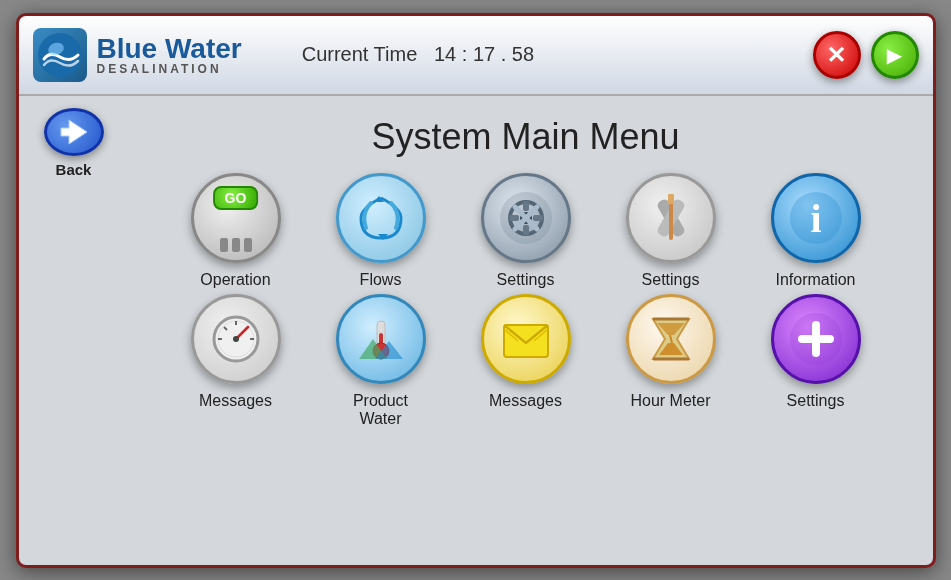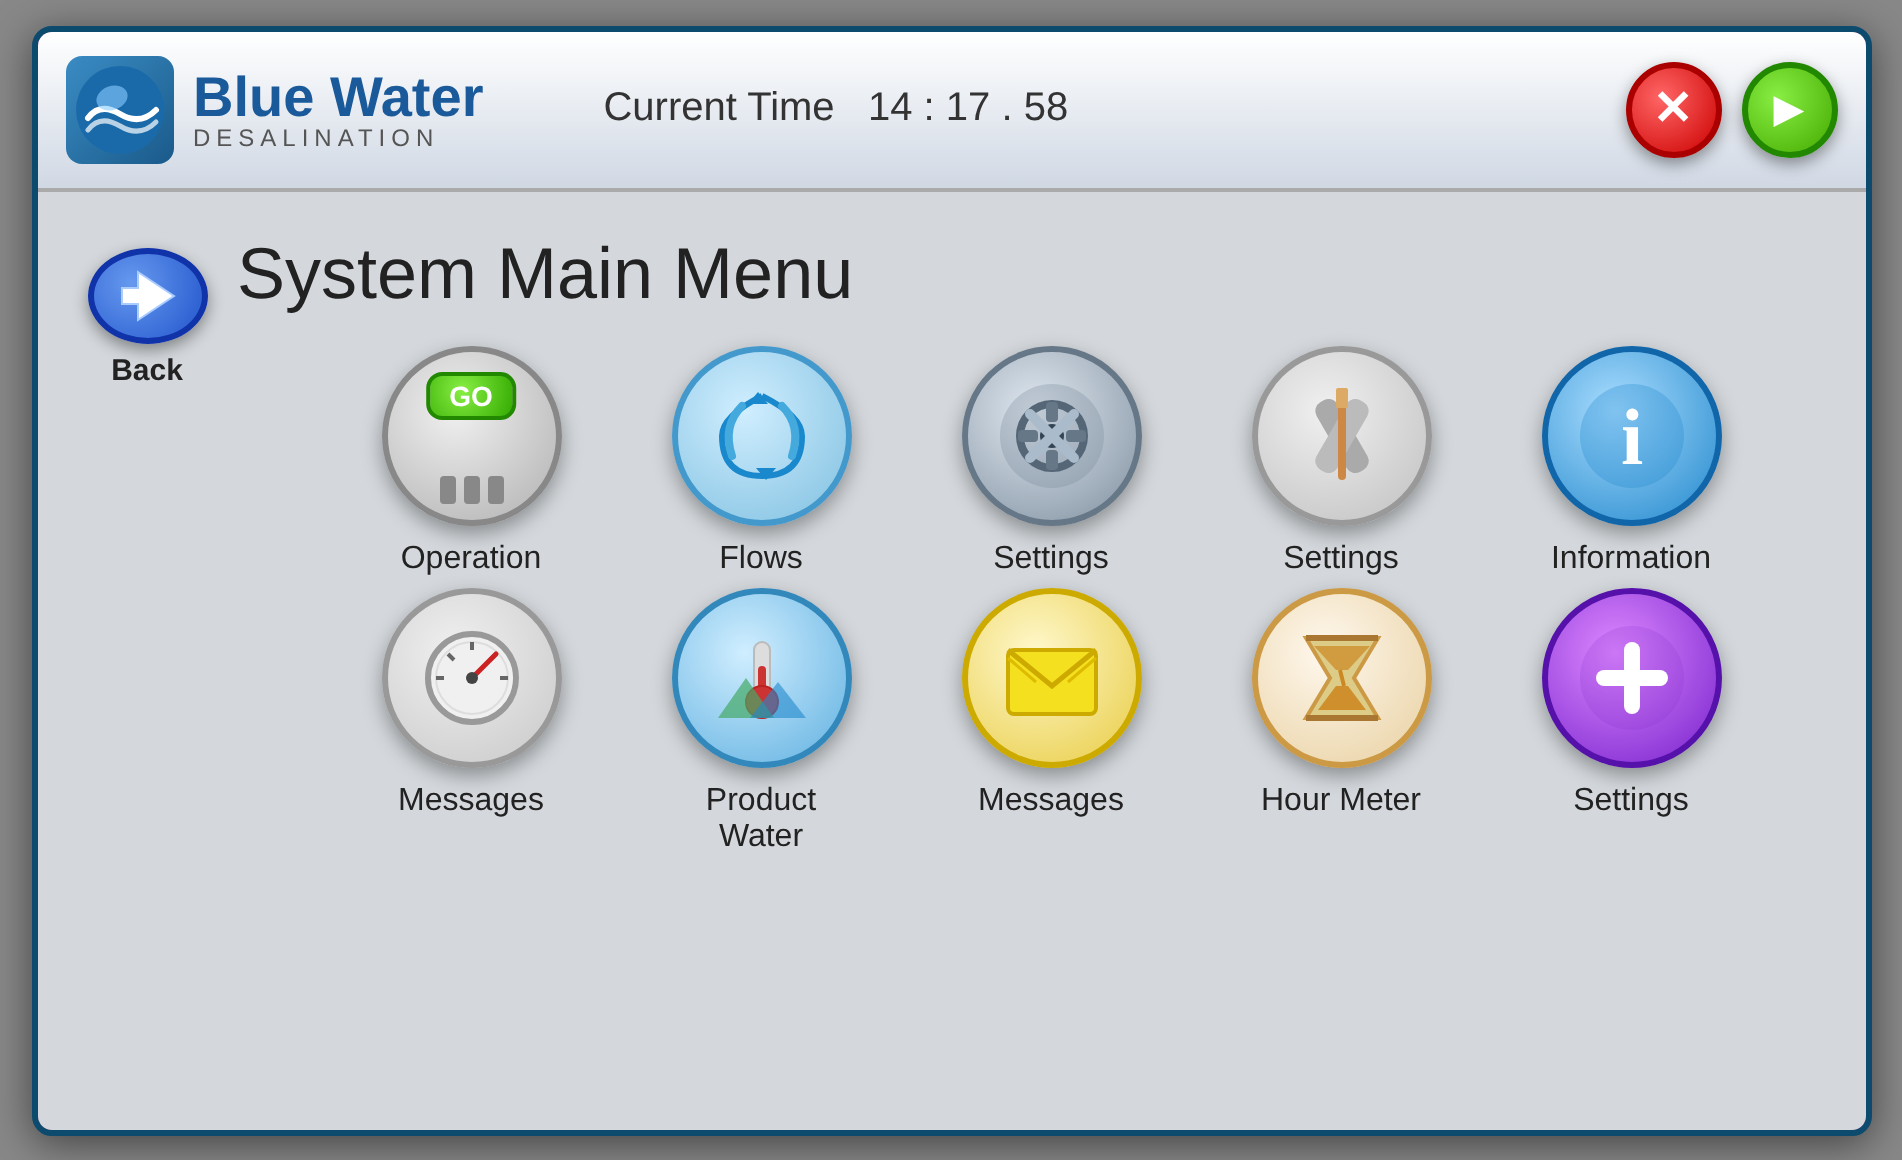--- a/index.html
+++ b/index.html
@@ -11,21 +11,21 @@
       align-items: center;
       justify-content: center;
       background: #888;
       font-family: Arial, sans-serif;
     }
 
     .app-window {
       width: 920px;
       height: 555px;
       background: #701a75;
-      border: 3px solid #0c4a6e;
+      border: 3px solid #7f1d1d;
       border-radius: 10px;
       overflow: hidden;
       display: flex;
       flex-direction: column;
       box-shadow: 0 4px 20px rgba(0,0,0,0.5);
     }
 
     
     .header {
       background: linear-gradient(180deg, #ffffff 0%, #d0d8e4 100%);
@@ -68,21 +68,21 @@
     .logo-title {
       font-size: 28px;
       font-weight: bold;
       color: #1a5a9a;
     }
 
     .logo-subtitle {
       font-size: 12px;
       letter-spacing: 3px;
       color: #555;
-      font-weight: normal;
+      font-weight: bold;
     }
 
     .header-time {
       margin-left: 60px;
       font-size: 20px;
       color: #333;
       font-weight: normal;
     }
 
     .header-spacer { flex: 1; }
@@ -128,30 +128,31 @@
     .main-content {
       flex: 1;
       background: #d4d8dc;
       padding: 0;
       position: relative;
       display: flex;
       flex-direction: column;
     }
 
     .page-title {
+      text-align: center;
       font-size: 36px;
       font-weight: normal;
       color: #222;
       padding: 20px 0 10px 0;
       margin-left: 100px;
     }
 
     .back-button {
       position: absolute;
-      top: 28px;
+      top: 12px;
       left: 20px;
       width: 70px;
       height: 70px;
       display: flex;
       flex-direction: column;
       align-items: center;
       gap: 5px;
       cursor: pointer;
     }
 

